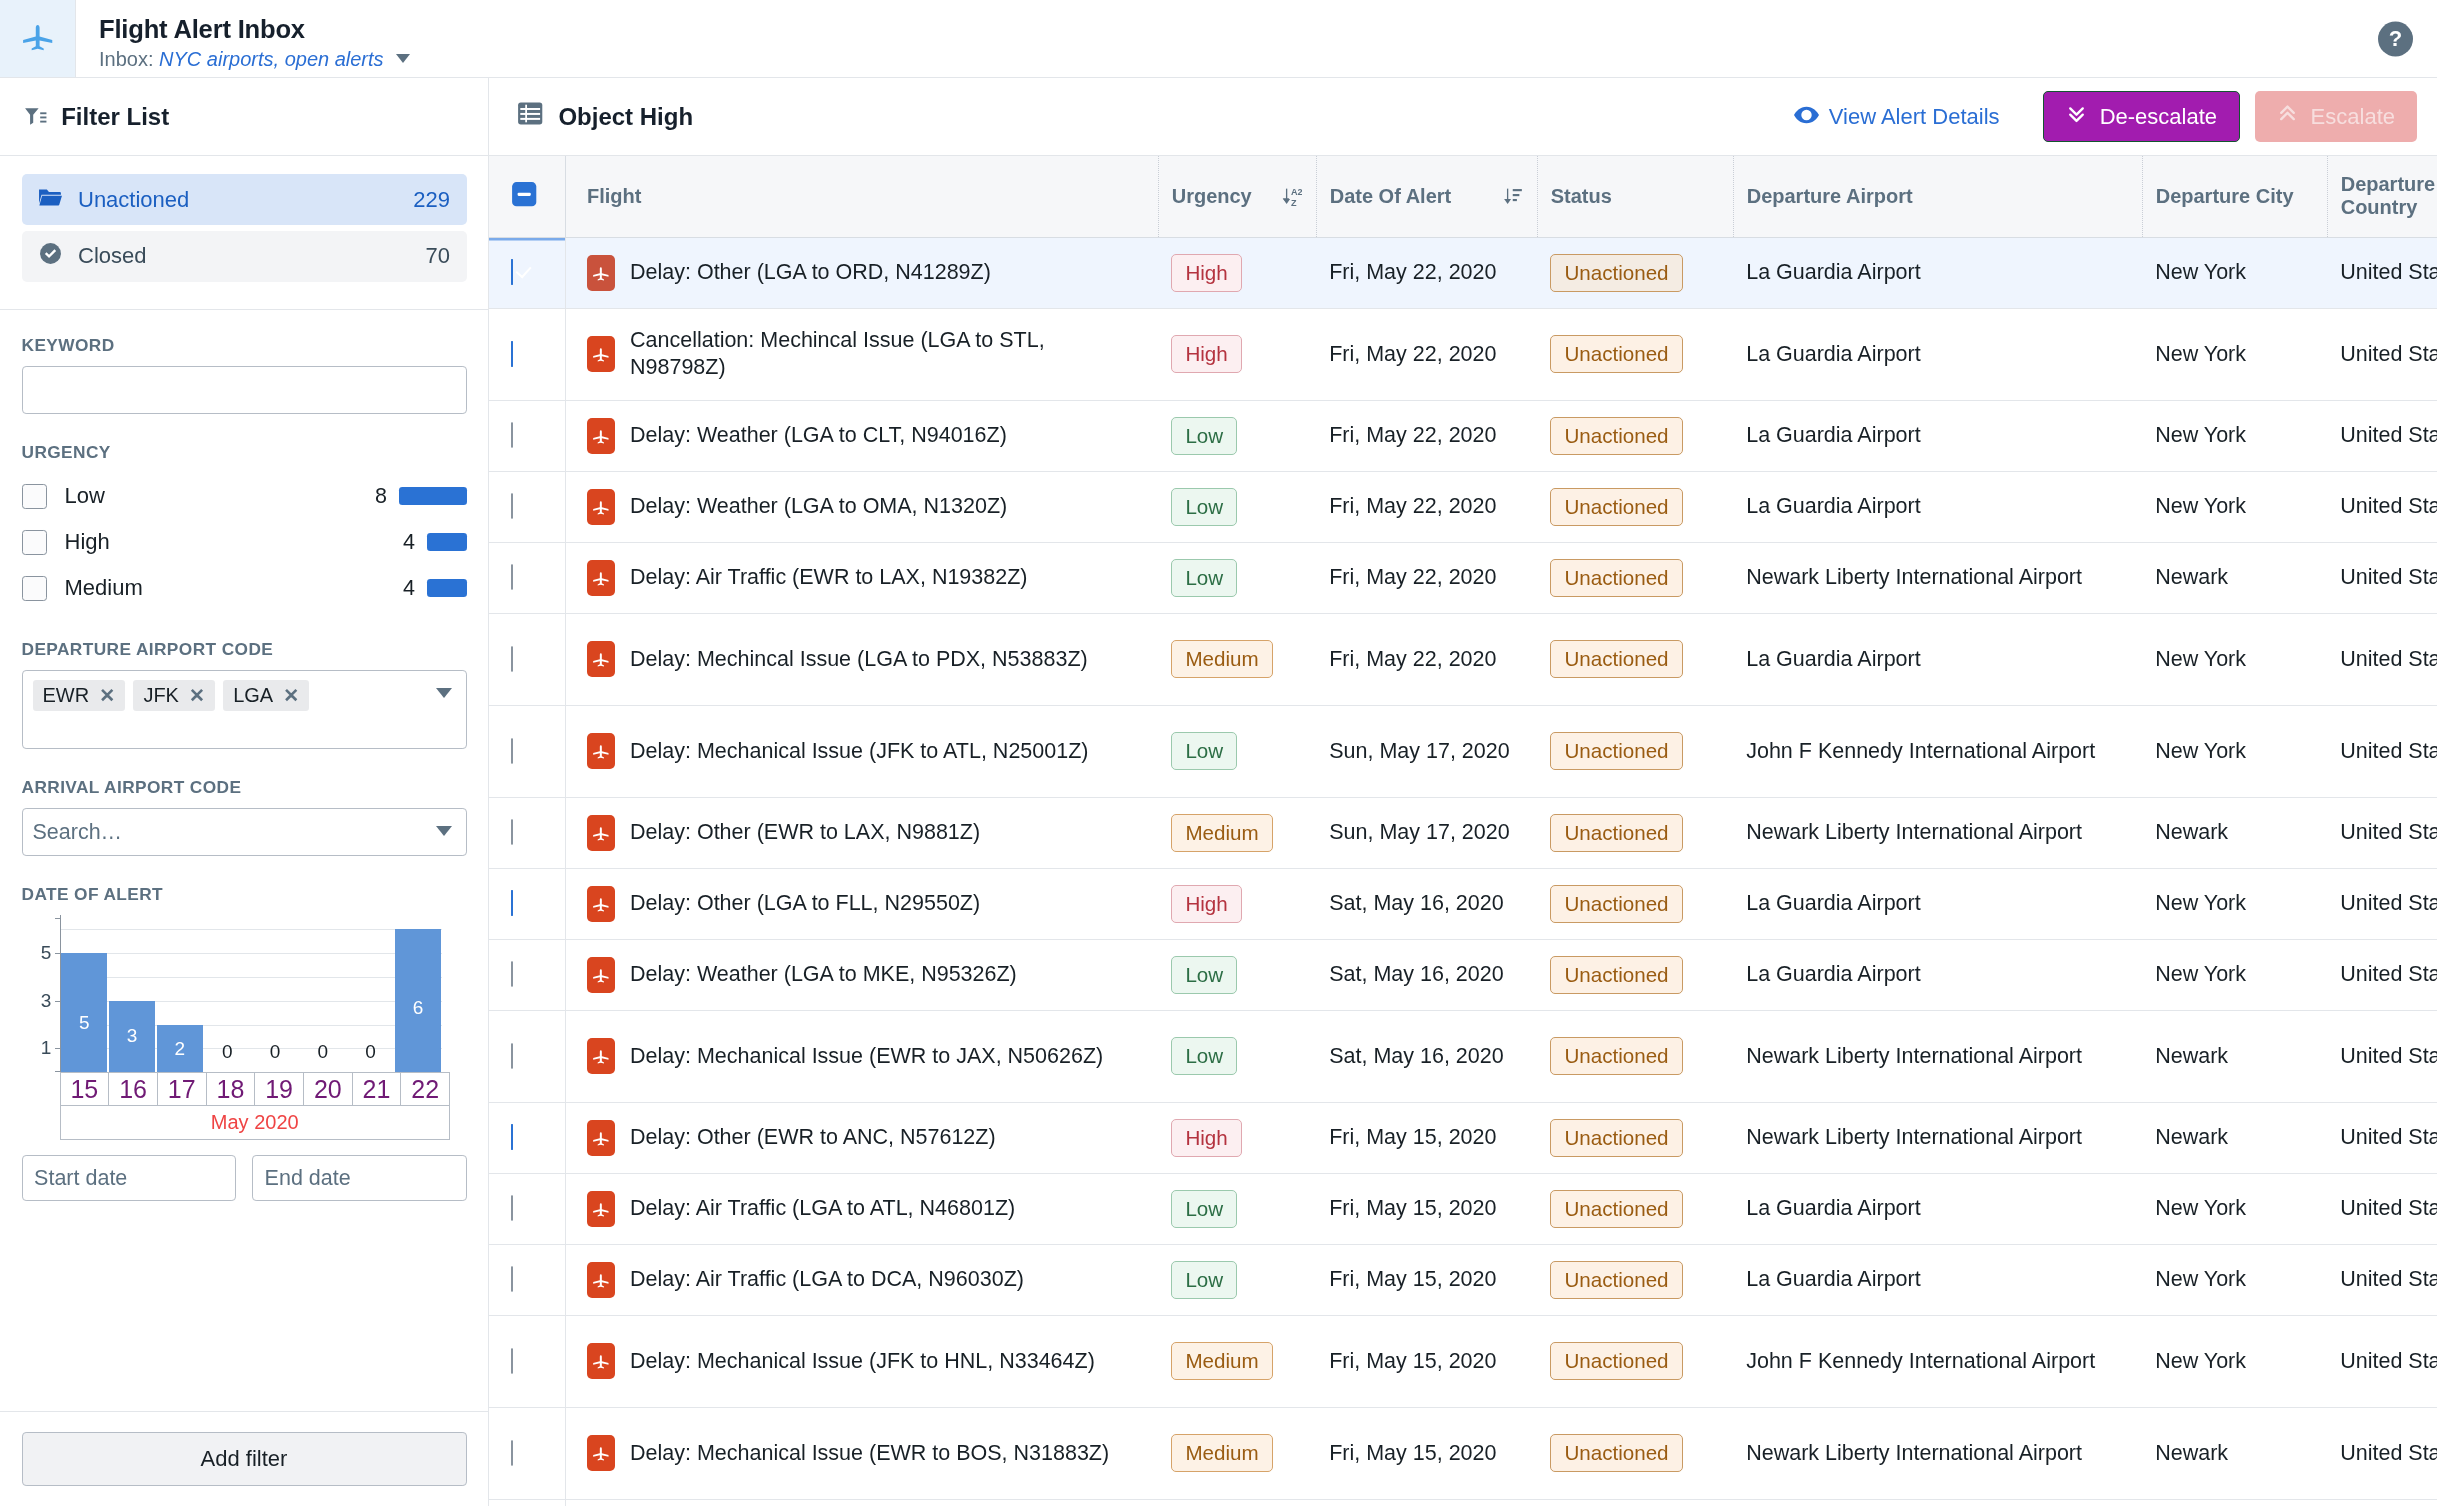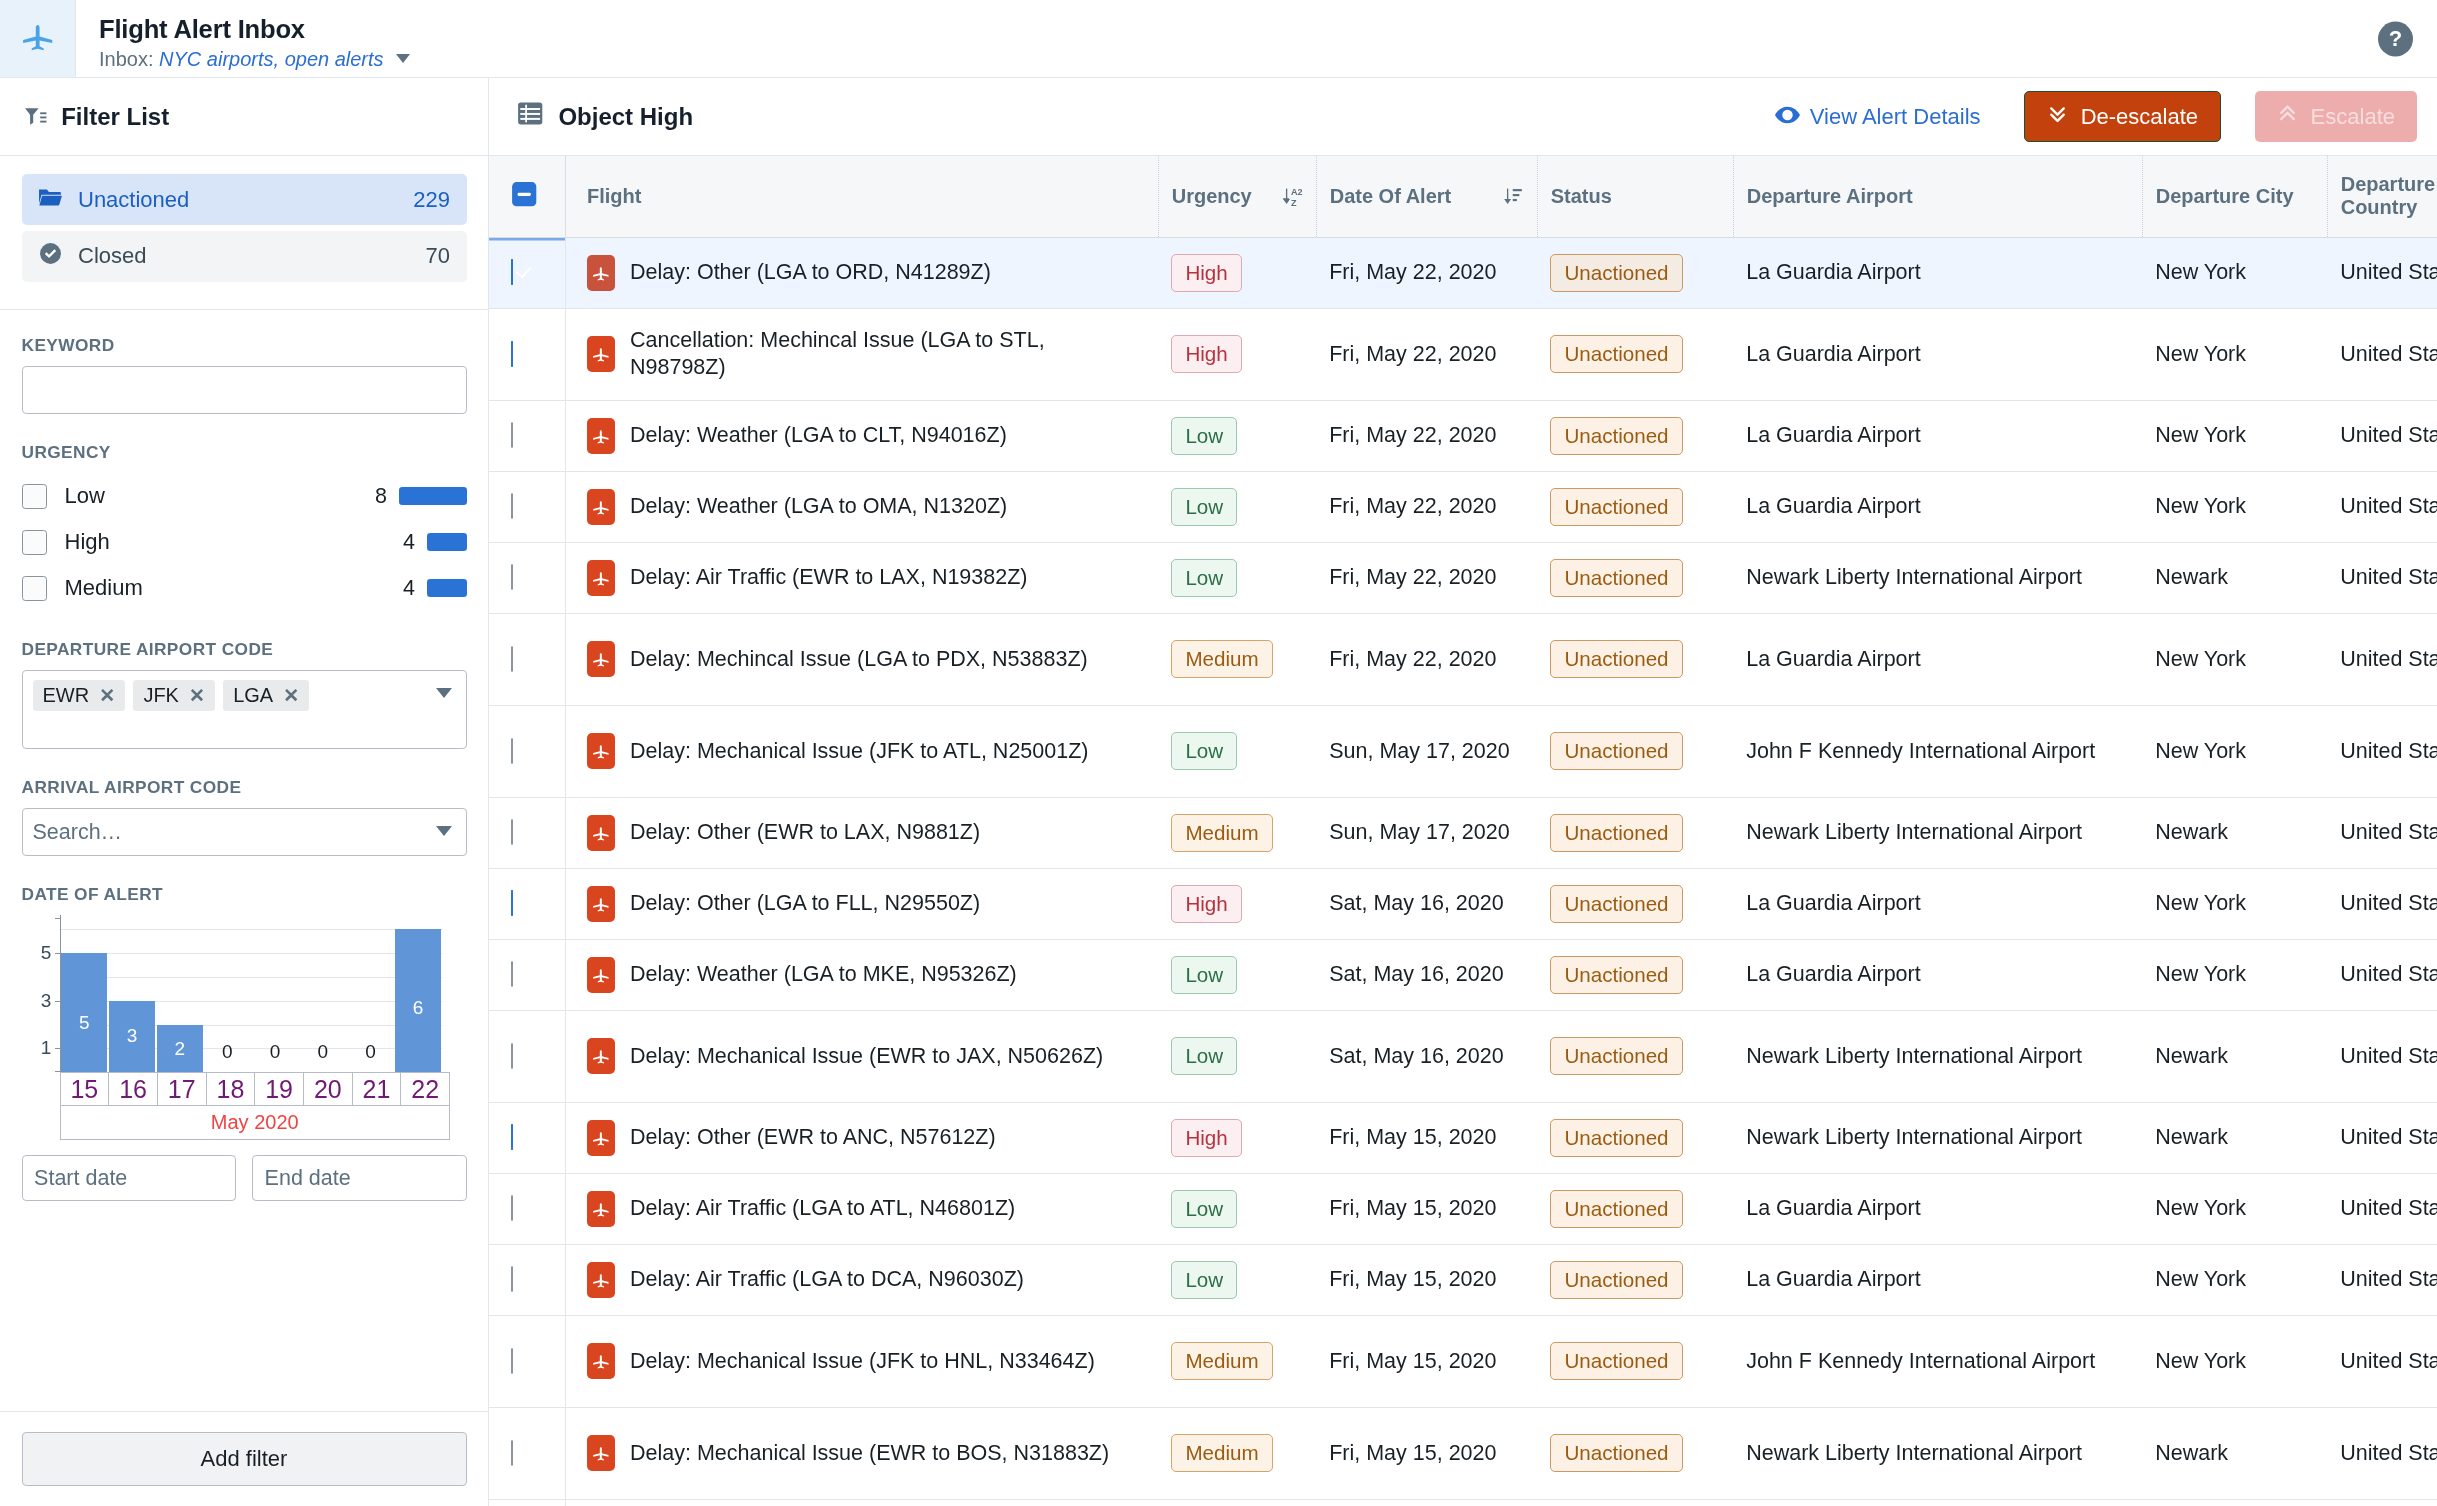--- a/index.html
+++ b/index.html
@@ -133,21 +133,21 @@
   .pane { flex:1; display:flex; flex-direction:column; min-width:0; }
   .pane-head {
     height:78px; display:flex; align-items:center; padding: 0 21.5px 0 28px;
     border-bottom:1.7px solid #e3e6ea; gap:15px;
   }
   .pane-head .ttl { font-size:24px; font-weight:bold; color:#16202c;}
   .spacer { flex:1; }
   .link-btn { display:flex; align-items:center; gap:10px; color:#2a6ed4; font-size:22px; margin-right:28px;}
   .btn { height:51px; border-radius:5px; display:flex;align-items:center;justify-content:center;
          gap:11.6px; font-size:22px; padding: 0 21.5px; font-family:inherit;}
-  .btn-green { background:#c2410c; color:#fff; border:1.2px solid #145530; margin-right:19px;}
+  .btn-green { background:#a21caf; color:#fff; border:1.2px solid #145530; margin-right:0;}
   .btn-pink { background:#eeadad; color:#f7dede; border:none;}
 
   table.obj { border-collapse: collapse; table-layout: fixed; width:100%; }
   .thead-row th {
     background:#f6f7f9; height:81px; font-size:20px; color:#5c7080; font-weight:bold;
     text-align:left; padding: 0 13.2px; border-bottom:1.7px solid #d8dde3;
     border-right:1.2px dotted #c9ced6; vertical-align:middle;
   }
   .thead-row th.chk { border-right:1.2px solid #d8dde3; width:76px; padding-left:21.5px; }
   .thead-row th.title-h { border-right:1.2px dotted #c9ced6; padding-left:21.5px;}

